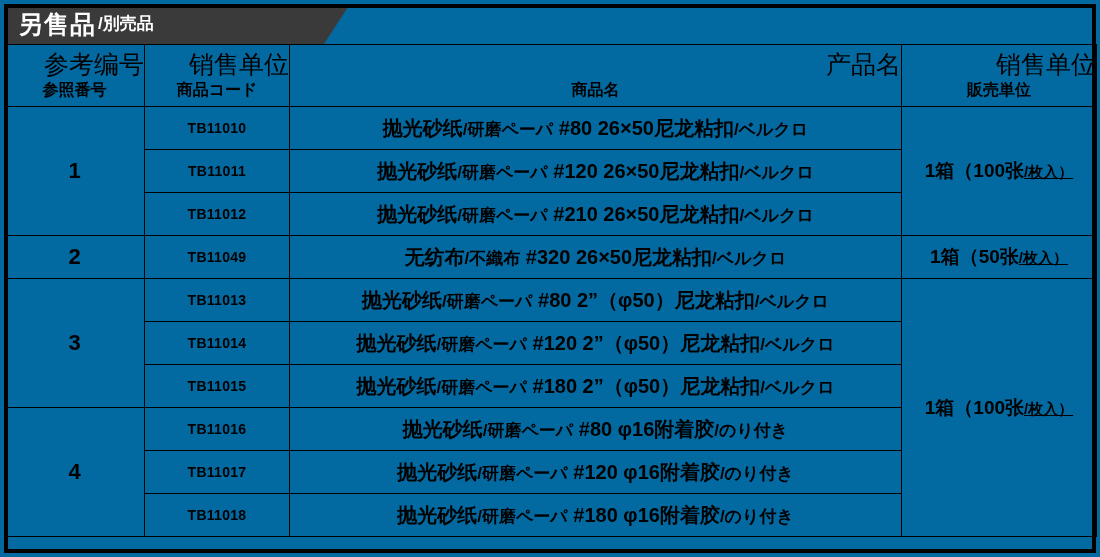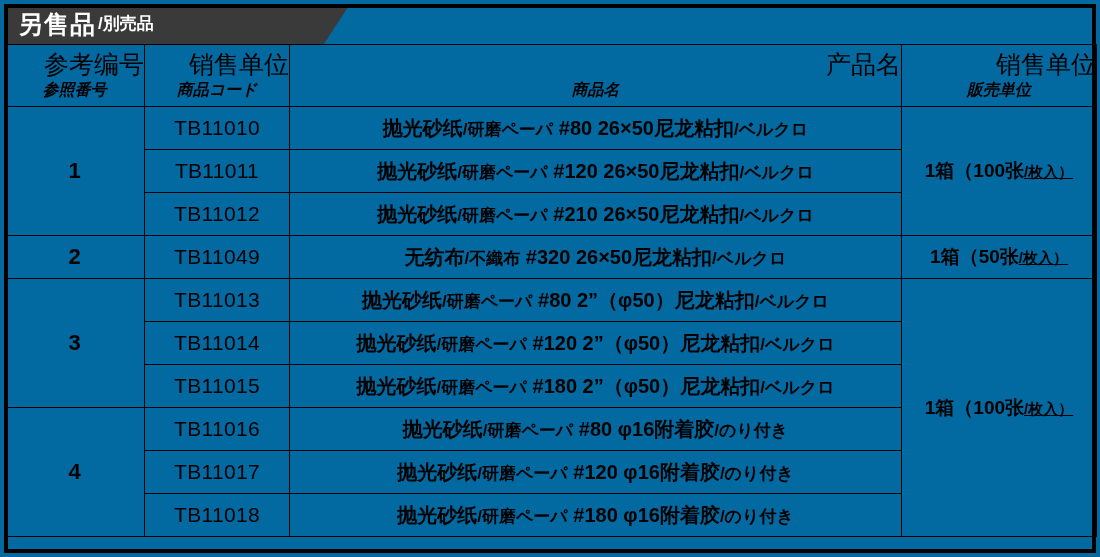--- a/index.html
+++ b/index.html
@@ -98,32 +98,31 @@
     line-height: 1.05;
     display: block;
     text-align: right;
   }
   .hdr-jp {
     font-size: 16px;
     font-weight: bold;
     line-height: 1.25;
     display: block;
     margin-top: 3px;
-    font-style: italic;
   }
 
   tbody tr { height: 43px; }
 
   .ref-num {
     font-size: 22px;
     font-weight: bold;
   }
   .code {
-    font-size: 21px;
-    font-weight: normal;
+    font-size: 14px;
+    font-weight: bold;
     letter-spacing: 0.3px;
   }
   .pname {
     font-size: 20px;
     font-weight: bold;
     white-space: nowrap;
   }
   .pname .jp {
     font-size: 17px;
     font-weight: bold;

